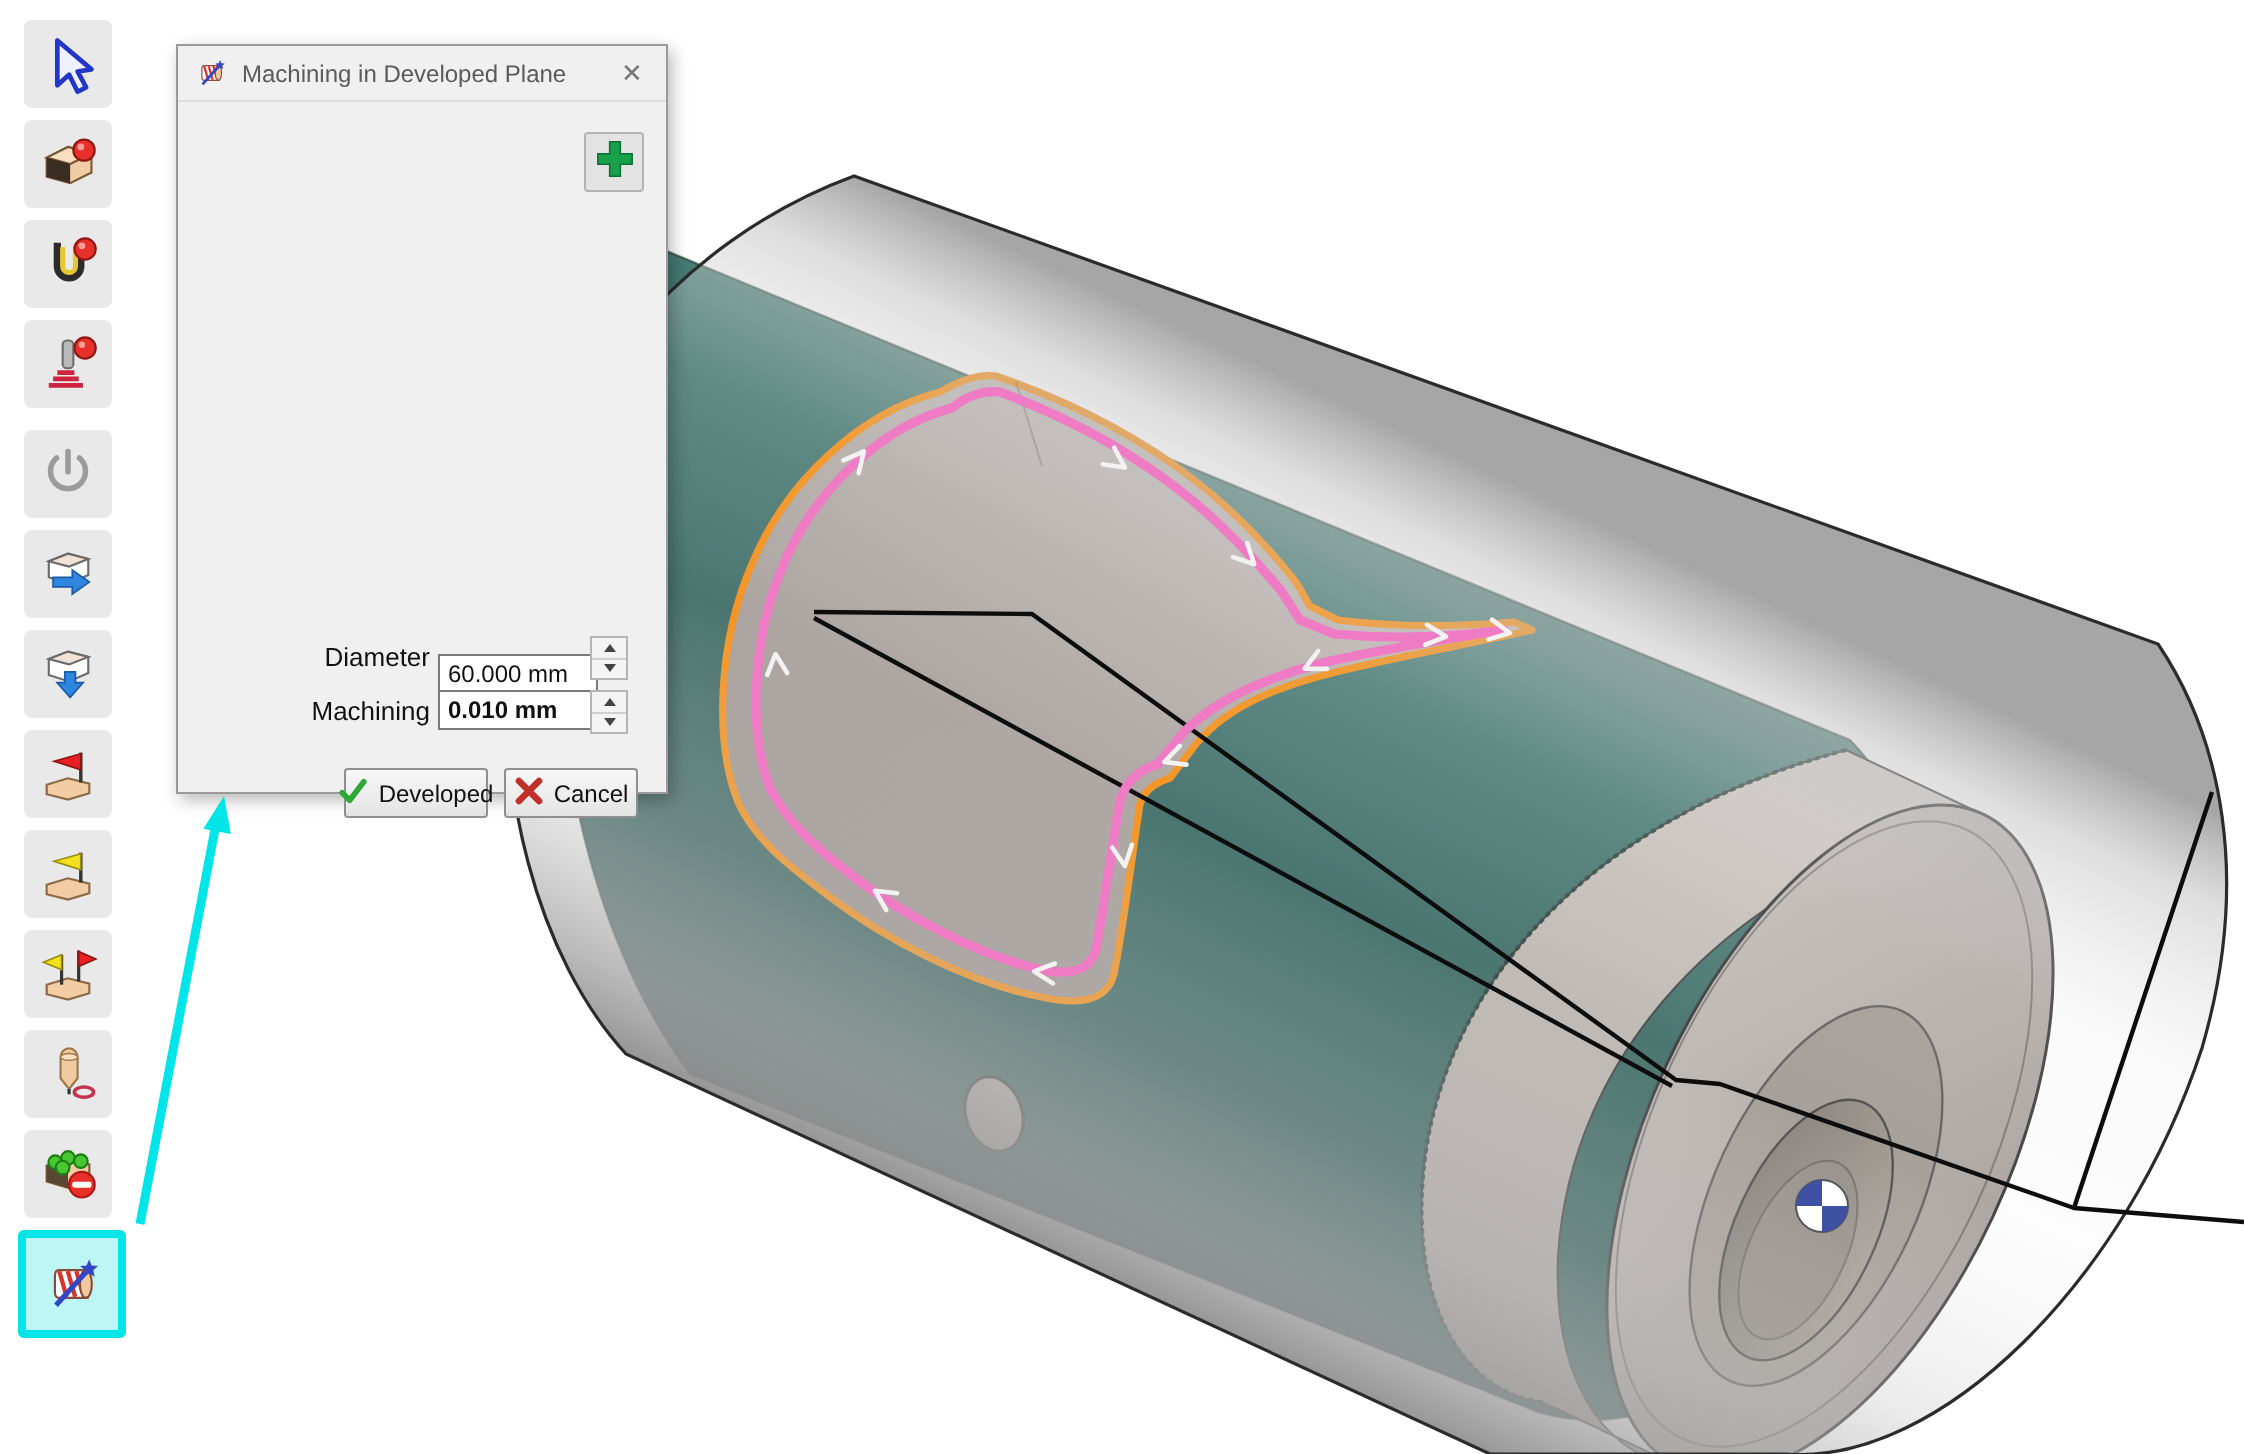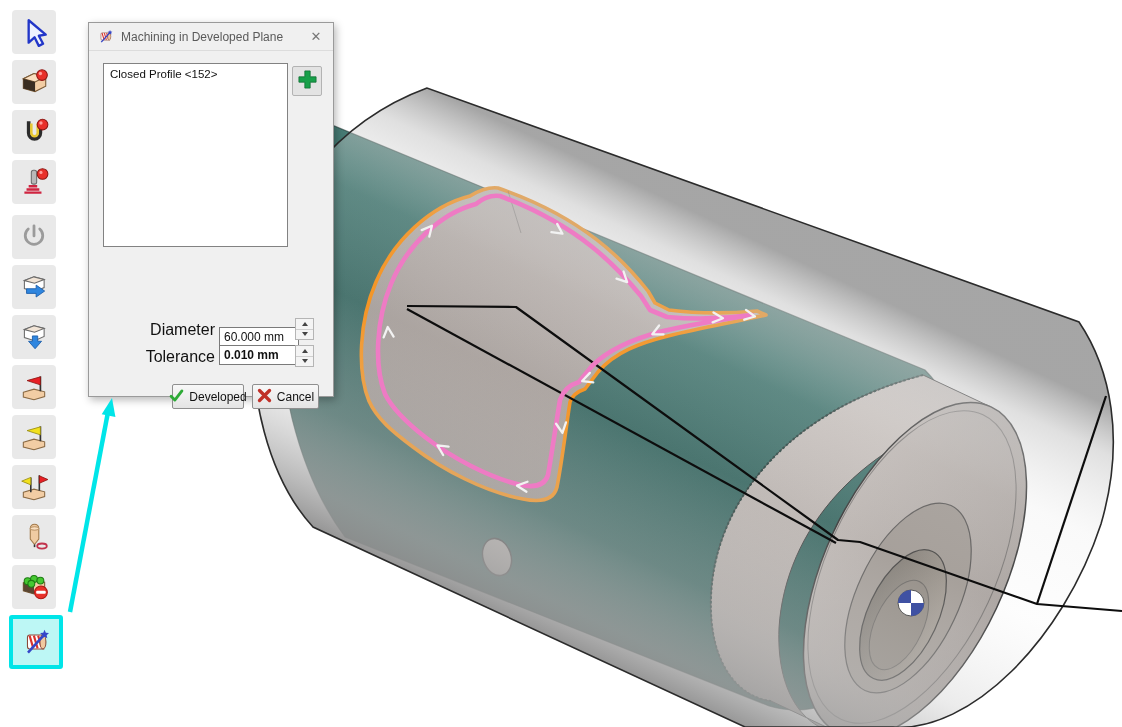--- a/index.html
+++ b/index.html
@@ -30,21 +30,21 @@
   #dlg-body{position:relative;width:100%;height:345px;}
   #profile-list{position:absolute;left:14px;top:12px;width:183px;height:182px;background:#fff;
     border:1px solid #828282;overflow:hidden;}
   .list-item{padding:4px 6px;font-size:11.5px;color:#111;cursor:default;}
   #add-profile-btn{position:absolute;right:11px;top:15px;width:28px;height:28px;background:#e3e3e3;
     border:1px solid #b3b3b3;border-radius:2px;display:flex;align-items:center;justify-content:center;cursor:pointer;}
   #add-profile-btn svg{width:21px;height:21px;}
   #solid-object-field{position:absolute;left:22px;top:239px;width:200px;height:19px;
     background:var(--solid-field-bg,#f5efc6);border:1px solid #948e66;font-size:11.5px;
     display:flex;align-items:center;justify-content:center;white-space:nowrap;overflow:hidden;cursor:pointer;}
-  .fld-label{position:absolute;width:104px;text-align:right;font-size:16px;color:#111;}
+  .fld-label{position:absolute;width:104px;text-align:right;font-size:13px;color:#111;}
   .fld-input{position:absolute;width:70px;height:16px;border:1px solid #7a7a7a;background:#fff;
     font-family:"Liberation Sans",sans-serif;font-size:12px;padding:1px 4px;color:#111;}
   .spinner{position:absolute;width:17px;height:20px;border:1px solid #b5b5b5;background:#f4f4f4;
     display:flex;flex-direction:column;}
   .sp-half{flex:1;display:flex;align-items:center;justify-content:center;cursor:pointer;}
   .sp-half:first-child{border-bottom:1px solid #cfcfcf;}
   .sp-up-g{width:0;height:0;border-left:3px solid transparent;border-right:3px solid transparent;border-bottom:4px solid #444;}
   .sp-dn-g{width:0;height:0;border-left:3px solid transparent;border-right:3px solid transparent;border-top:4px solid #444;}
   .dlg-btn{position:absolute;top:333px;height:23px;background:linear-gradient(#f8f8f8,#e4e4e4);
     border:1px solid #8f8f8f;border-radius:2px;display:flex;align-items:center;justify-content:center;
@@ -322,43 +322,40 @@
             <path d="M9 9 L12.5 21 M13 9 L16.5 21 M17 9 L20 19" stroke="#d8332c" stroke-width="2" fill="none"></path>
             <ellipse cx="21.5" cy="15" rx="2.8" ry="6.5" fill="#f0c9a0" stroke="#8a4a3a"></ellipse>
             <path d="M7.5 25 L21.5 9.5" stroke="#3446c8" stroke-width="2.4"></path>
             <path d="M23 3.5 l1.2 2.8 3 .3 -2.2 2 .6 3 -2.6 -1.5 -2.6 1.5 .6 -3 -2.2 -2 3 -.3 Z" fill="#3446c8"></path>
           </svg>
         </span>
       <span id="dlg-title">Machining in Developed Plane</span>
       <span id="dlg-close">✕</span>
     </div>
     <div id="dlg-body">
-      <div id="profile-list">
-        <div class="list-item">Closed Profile &lt;152&gt;</div>
-      </div>
       <div id="add-profile-btn">
         <span>
           <svg viewBox="0 0 22 22">
               <path d="M8.2,2 h5.6 v6.2 H20 v5.6 h-6.2 V20 H8.2 v-6.2 H2 V8.2 h6.2 Z" fill="var(--plus-green,#18a04a)" stroke="#0d6e31" stroke-width="0.8"></path>
             </svg>
         </span>
       </div>
 
       <div class="fld-label" style="left:22px;top:270px;">Diameter</div>
       <input class="fld-input" style="left: 130px; top: 276px;" readonly="" value="60.000 mm">
       <div class="spinner" style="left:206px;top:267px;">
         <div class="sp-half">
             <span class="sp-up-g"></span>
           </div>
         <div class="sp-half">
             <span class="sp-dn-g"></span>
           </div>
       </div>
 
-      <div class="fld-label" style="left:22px;top:297px;">Tolerance</div>
+      <div class="fld-label" style="left:22px;top:297px;">Machining</div>
       <input class="fld-input" style="left: 130px; top: 294px; font-weight: bold;" readonly="" value="0.010 mm">
       <div class="spinner" style="left:206px;top:294px;">
         <div class="sp-half">
             <span class="sp-up-g"></span>
           </div>
         <div class="sp-half">
             <span class="sp-dn-g"></span>
           </div>
       </div>
 

